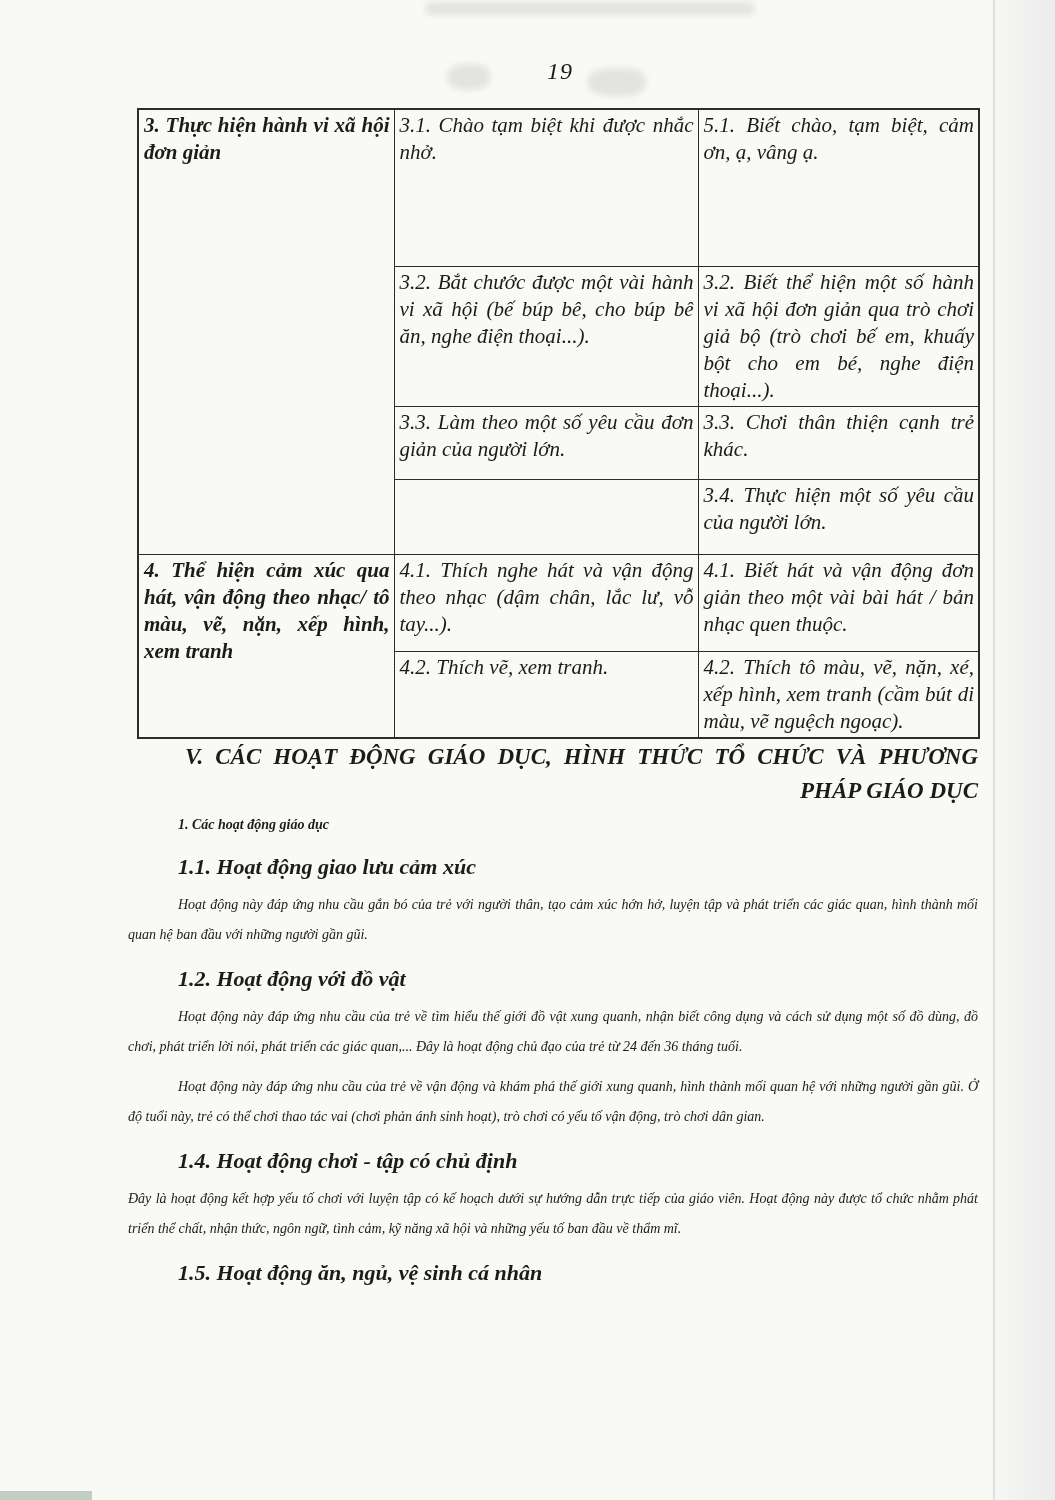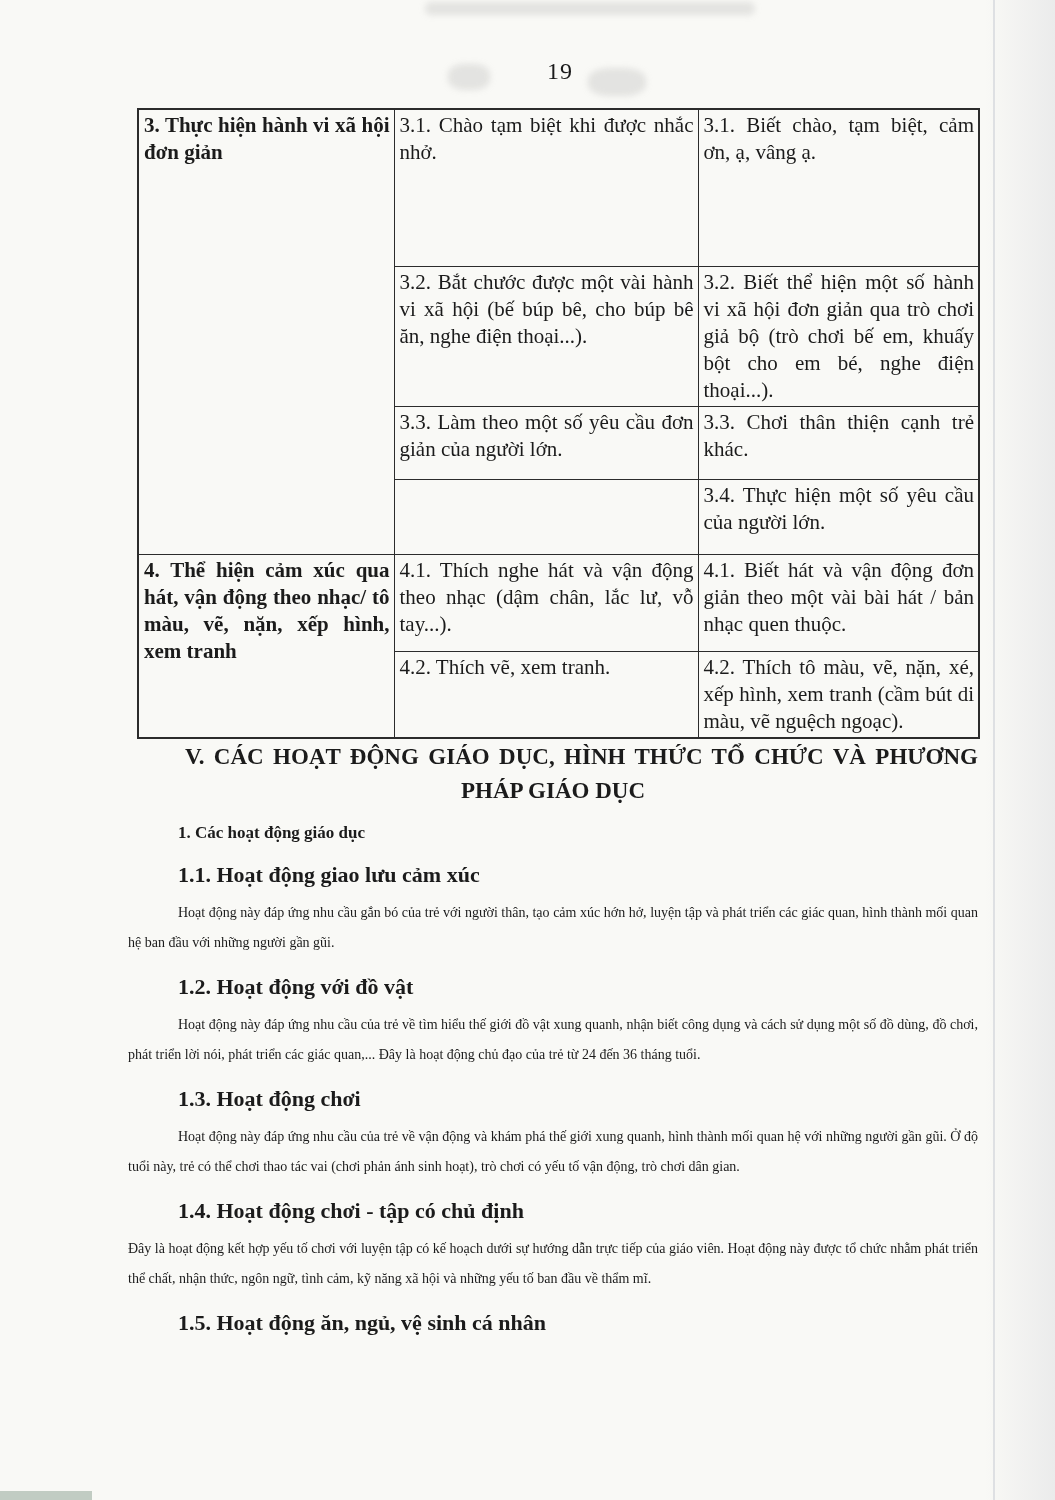--- a/index.html
+++ b/index.html
@@ -4,21 +4,21 @@
 <style>
   html,body{margin:0;padding:0;}
   body{
     width:1055px;height:1500px;
     background:#e9e9e7;
     font-family:"Liberation Serif","DejaVu Serif",serif;
   }
   .page{
     position:relative;width:1055px;height:1500px;
     background:#f9f9f6;
-    color:#1b1b1b;overflow:hidden;
+    color:#1b1b1b;overflow:hidden;font-style:italic;
   }
   
   .scan-shade-right{
     position:absolute;top:0;right:0;width:70px;height:1500px;
     background:linear-gradient(to right, rgba(205,207,212,0), rgba(198,200,208,0.28));
     pointer-events:none;
   }
   .scan-line-right{
     position:absolute;top:0;left:993px;width:2px;height:1500px;
     background:rgba(175,180,195,0.35);
@@ -59,24 +59,24 @@
   tr.r41{height:97px;margin-top:18px;}
   tr.r42{height:83px;padding-left:48px;}
   
   .section-v{
     position:absolute;left:128px;top:740px;width:850px;
   }
   .v-head{
     font-weight:bold;font-size:23px;line-height:34px;
   }
   .v-head .l1{text-align:justify;text-align-last:justify;text-indent:57px;}
-  .v-head .l2{text-align:center;}
+  .v-head .l2{text-align:right;}
   .sub-head{
-    font-weight:bold;font-size:17px;line-height:26px;
-    margin:12px 0 0 50px;
+    font-weight:bold;font-size:14px;line-height:26px;
+    margin:4px 0 0 50px;
   }
   .item-head{
     font-weight:bold;font-size:22px;line-height:26px;
     margin:16px 0 0 50px;
   }
   .section-v p{
     margin:10px 0 0 0;
     font-size:14px;line-height:30px;
     text-align:justify;text-indent:50px;
   }
@@ -99,21 +99,21 @@
   <table class="dev-table">
     <colgroup>
       <col style="width:256px">
         <col style="width:304px">
         <col style="width:281px">
     </colgroup>
     <tbody>
       <tr class="r31">
         <td class="goal" rowspan="4">3. Thực hiện hành vi xã hội đơn giản</td>
         <td>3.1. Chào tạm biệt khi được nhắc nhở.</td>
-        <td>3.1. Biết chào, tạm biệt, cảm ơn, ạ, vâng ạ.</td>
+        <td>5.1. Biết chào, tạm biệt, cảm ơn, ạ, vâng ạ.</td>
       </tr>
       <tr class="r32">
         <td>3.2. Bắt chước được một vài hành vi xã hội (bế búp bê, cho búp bê ăn, nghe điện thoại...).</td>
         <td>3.2. Biết thể hiện một số hành vi xã hội đơn giản qua trò chơi giả bộ (trò chơi bế em, khuấy bột cho em bé, nghe điện thoại...).</td>
       </tr>
       <tr class="r33">
         <td>3.3. Làm theo một số yêu cầu đơn giản của người lớn.</td>
         <td>3.3. Chơi thân thiện cạnh trẻ khác.</td>
       </tr>
       <tr class="r34">
@@ -139,21 +139,20 @@
     </div>
 
     <div class="sub-head">1. Các hoạt động giáo dục</div>
 
     <div class="item-head">1.1. Hoạt động giao lưu cảm xúc</div>
     <p>Hoạt động này đáp ứng nhu cầu gắn bó của trẻ với người thân, tạo cảm xúc hớn hở, luyện tập và phát triển các giác quan, hình thành mối quan hệ ban đầu với những người gần gũi.</p>
 
     <div class="item-head">1.2. Hoạt động với đồ vật</div>
     <p>Hoạt động này đáp ứng nhu cầu của trẻ về tìm hiểu thế giới đồ vật xung quanh, nhận biết công dụng và cách sử dụng một số đồ dùng, đồ chơi, phát triển lời nói, phát triển các giác quan,... Đây là hoạt động chủ đạo của trẻ từ 24 đến 36 tháng tuổi.</p>
 
-    <div class="item-head">1.3. Hoạt động chơi</div>
     <p>Hoạt động này đáp ứng nhu cầu của trẻ về vận động và khám phá thế giới xung quanh, hình thành mối quan hệ với những người gần gũi. Ở độ tuổi này, trẻ có thể chơi thao tác vai (chơi phản ánh sinh hoạt), trò chơi có yếu tố vận động, trò chơi dân gian.</p>
 
     <div class="item-head">1.4. Hoạt động chơi - tập có chủ định</div>
     <p class="no-indent">Đây là hoạt động kết hợp yếu tố chơi với luyện tập có kế hoạch dưới sự hướng dẫn trực tiếp của giáo viên. Hoạt động này được tổ chức nhằm phát triển thể chất, nhận thức, ngôn ngữ, tình cảm, kỹ năng xã hội và những yếu tố ban đầu về thẩm mĩ.</p>
 
     <div class="item-head">1.5. Hoạt động ăn, ngủ, vệ sinh cá nhân</div>
   </div>
 
 </div>
 

